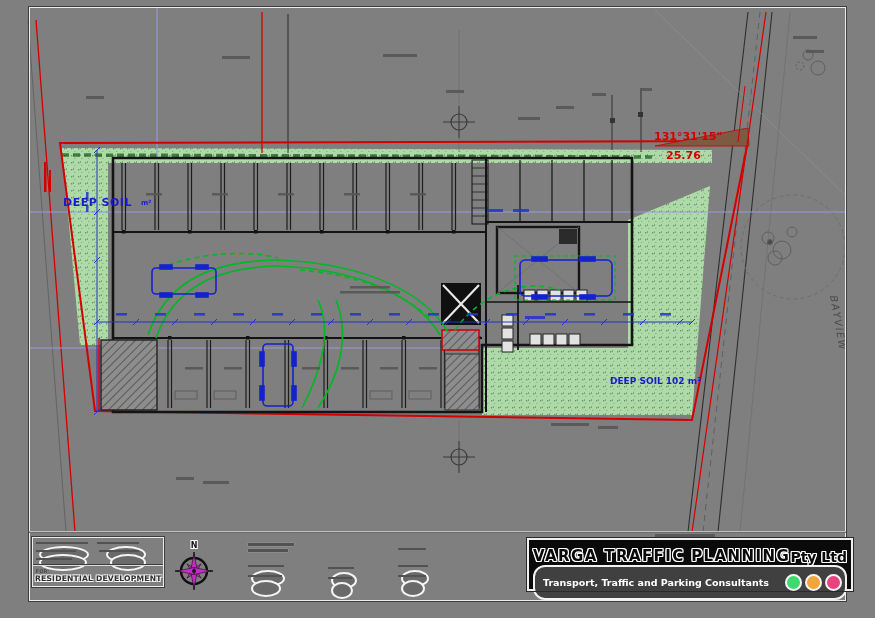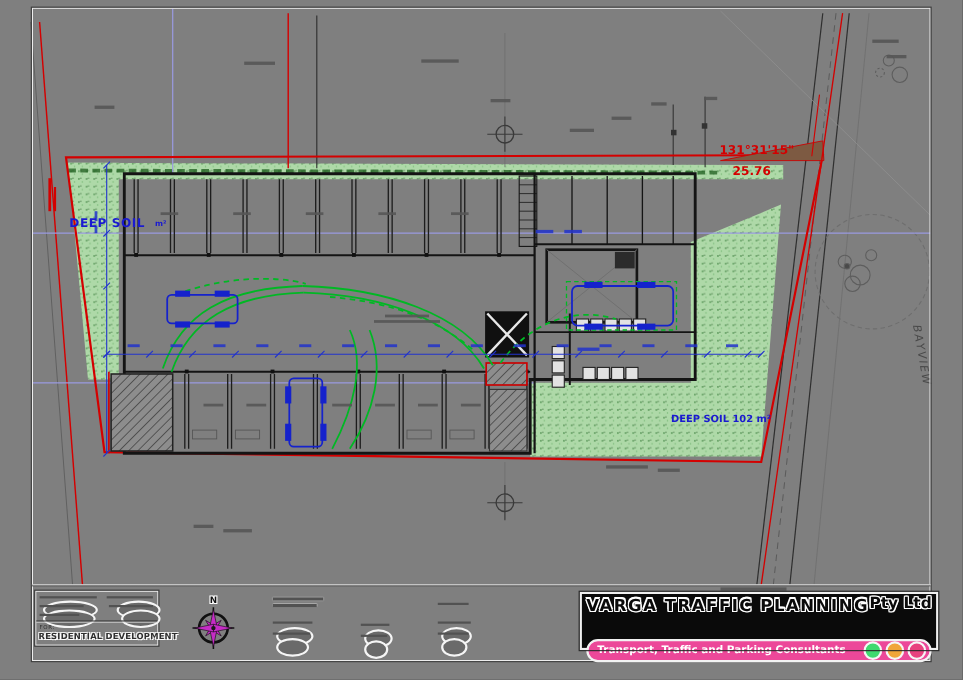--- a/index.html
+++ b/index.html
@@ -7,36 +7,36 @@
          font-family:"DejaVu Sans", sans-serif;outline:1px solid #474747;}
   .frame{position:absolute;left:29px;top:7px;width:817px;height:594px;
          border:1px solid #ededed;outline:1px solid #3e3e3e;box-sizing:border-box;}
   .divider{position:absolute;left:29px;top:531px;width:817px;height:2px;
            background:linear-gradient(#e8e8e8,#454545);}
   svg{position:absolute;left:0;top:0;}
   .abs{position:absolute;}
   .bar{position:absolute;background:#525252;height:2px;}
   .bar.light{background:#6a6a6a;}
   
-  .infobox{position:absolute;left:32px;top:537px;width:112px;height:50px;
+  .infobox{position:absolute;left:32px;top:537px;width:132px;height:50px;
            border:1px solid #ececec;outline:1px solid #3d3d3d;box-sizing:border-box;text-align:right;}
   .infobox .split{position:absolute;left:0;top:26px;width:100%;height:1px;background:#3d3d3d;box-shadow:0 1px 0 #dcdcdc;}
   .for-label{position:absolute;left:3px;top:30px;font-size:5px;color:#2e2e2e;letter-spacing:.5px;}
   .project{position:absolute;left:2px;top:36px;font-size:7.6px;font-weight:bold;color:#2f2f2f;
            letter-spacing:.2px;white-space:nowrap;
            text-shadow:1px 1px 0 #fff,-1px -1px 0 #e9e9e9,1px -1px 0 #eee,-1px 1px 0 #eee;}
   
   .varga{position:absolute;left:527px;top:538px;width:326px;height:53px;background:#0a0a0a;
          border:2px solid #f0f0f0;outline:1px solid #2a2a2a;box-sizing:border-box;padding:1px 4px 2px 4px;}
-  .varga-top{display:flex;justify-content:space-between;align-items:flex-start;height:40px;}
+  .varga-top{display:flex;justify-content:space-between;align-items:flex-end;height:24px;}
   .outlined{color:#0a0a0a;text-shadow:1px 1px 0 #fff,-1px -1px 0 #fff,1px -1px 0 #fff,-1px 1px 0 #fff,0 1px 0 #fff,0 -1px 0 #fff,1px 0 0 #fff,-1px 0 0 #fff;}
   .varga-name{font-weight:bold;font-size:15px;letter-spacing:1.4px;white-space:nowrap;}
   .varga-suffix{font-weight:bold;font-size:14px;white-space:nowrap;}
-  .varga-pill{height:21px;border:2px solid #f2f2f2;border-radius:12px;display:flex;align-items:center;
-              padding:0 3px 0 8px;background:#ec4899;box-sizing:border-box;}
+  .varga-pill{height:35px;border:2px solid #f2f2f2;border-radius:12px;display:flex;align-items:center;
+              padding:0 3px 0 8px;background:#404040;box-sizing:border-box;}
   .tagline{color:#ffffff;font-weight:bold;font-size:9.5px;flex:1;white-space:nowrap;}
   .light{width:13px;height:13px;border-radius:50%;border:2px solid #f5f5f5;margin-left:3px;display:inline-block;}
 </style>
 </head>
 <body>
 
 <div id="stage">
 
   <svg width="875" height="618" viewBox="0 0 875 618">
     <defs>

